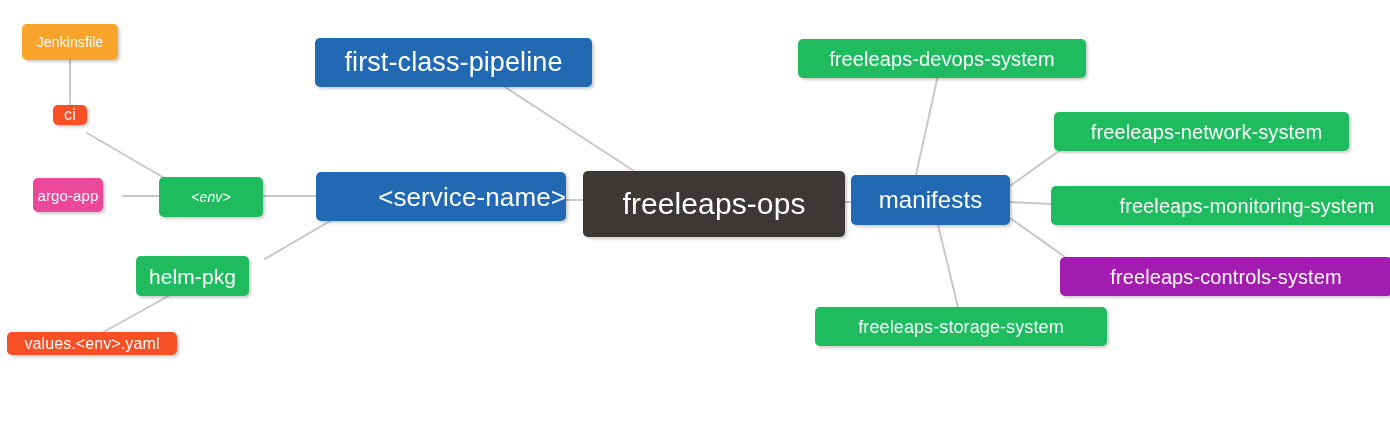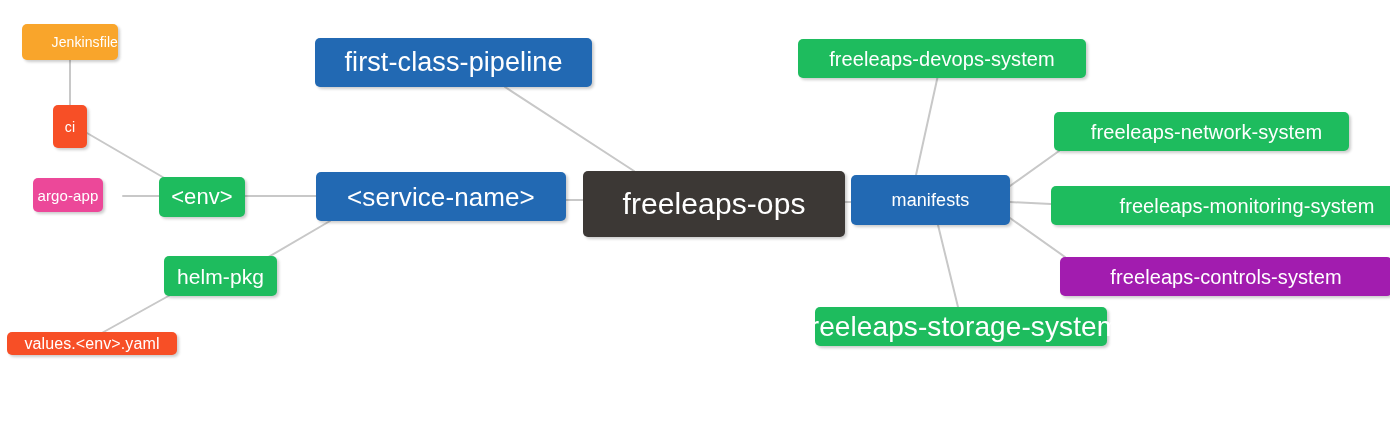--- a/index.html
+++ b/index.html
@@ -58,59 +58,59 @@
       <line x1="505" y1="87" x2="634" y2="171" stroke="#c8c8c8" stroke-width="2" stroke-linecap="round"></line>
       <line x1="566" y1="200" x2="583" y2="200" stroke="#c8c8c8" stroke-width="2" stroke-linecap="round"></line>
       <line x1="845" y1="202" x2="851" y2="202" stroke="#c8c8c8" stroke-width="2" stroke-linecap="round"></line>
       <line x1="940" y1="66" x2="916" y2="175" stroke="#c8c8c8" stroke-width="2" stroke-linecap="round"></line>
       <line x1="1010" y1="186" x2="1059" y2="151" stroke="#c8c8c8" stroke-width="2" stroke-linecap="round"></line>
       <line x1="1010" y1="202" x2="1051" y2="204" stroke="#c8c8c8" stroke-width="2" stroke-linecap="round"></line>
       <line x1="1010" y1="218" x2="1065" y2="257" stroke="#c8c8c8" stroke-width="2" stroke-linecap="round"></line>
       <line x1="938" y1="225" x2="958" y2="307" stroke="#c8c8c8" stroke-width="2" stroke-linecap="round"></line>
     </svg>
   <div id="nodes">
-      <div class="node" style="left: 22px; top: 24px; width: 96px; height: 36px; background: rgb(249, 165, 43); font-size: 14px; justify-content: flex-end;">
+      <div class="node" style="left: 22px; top: 24px; width: 96px; height: 36px; background: rgb(249, 165, 43); font-size: 14px;">
         <span>Jenkinsfile</span>
       </div>
-      <div class="node" style="left: 53px; top: 105px; width: 34px; height: 43px; background: rgb(247, 79, 38); font-size: 14px;">
+      <div class="node" style="left: 53px; top: 105px; width: 34px; height: 20px; background: rgb(247, 79, 38); font-size: 16px;">
         <span>ci</span>
       </div>
       <div class="node" style="left: 33px; top: 178px; width: 70px; height: 34px; background: #ec4899; font-size: 15px;">
         <span>argo-app</span>
       </div>
-      <div class="node" style="left: 159px; top: 177px; width: 86px; height: 40px; background: rgb(30, 188, 94); font-size: 22px;">
+      <div class="node" style="left: 159px; top: 177px; width: 104px; height: 40px; background: rgb(30, 188, 94); font-size: 14px; font-style: italic;">
         <span>&lt;env&gt;</span>
       </div>
-      <div class="node" style="left: 164px; top: 256px; width: 113px; height: 40px; background: rgb(30, 188, 94); font-size: 21px;">
+      <div class="node" style="left: 136px; top: 256px; width: 113px; height: 40px; background: rgb(30, 188, 94); font-size: 21px;">
         <span>helm-pkg</span>
       </div>
       <div class="node" style="left: 7px; top: 332px; width: 170px; height: 23px; background: rgb(247, 79, 38); font-size: 16px;">
         <span>values.&lt;env&gt;.yaml</span>
       </div>
       <div class="node" style="left: 315px; top: 38px; width: 277px; height: 49px; background: rgb(34, 105, 179); font-size: 27px;">
         <span>first-class-pipeline</span>
       </div>
-      <div class="node" style="left: 316px; top: 172px; width: 250px; height: 49px; background: rgb(34, 105, 179); font-size: 26px;">
+      <div class="node" style="left: 316px; top: 172px; width: 250px; height: 49px; background: rgb(34, 105, 179); font-size: 26px; justify-content: flex-end;">
         <span>&lt;service-name&gt;</span>
       </div>
       <div class="node" style="left: 583px; top: 171px; width: 262px; height: 66px; background: rgb(60, 56, 53); font-size: 30px;">
         <span>freeleaps-ops</span>
       </div>
-      <div class="node" style="left: 851px; top: 175px; width: 159px; height: 50px; background: rgb(34, 105, 179); font-size: 18px;">
+      <div class="node" style="left: 851px; top: 175px; width: 159px; height: 50px; background: rgb(34, 105, 179); font-size: 24px;">
         <span>manifests</span>
       </div>
       <div class="node" style="left: 798px; top: 27px; width: 288px; height: 39px; background: rgb(30, 188, 94); font-size: 20px; margin-top: 12px;">
         <span>freeleaps-devops-system</span>
       </div>
       <div class="node" style="left: 1054px; top: 112px; width: 295px; height: 39px; background: rgb(30, 188, 94); font-size: 20px; padding-left: 10px;">
         <span>freeleaps-network-system</span>
       </div>
       <div class="node" style="left: 1051px; top: 186px; width: 392px; height: 39px; background: rgb(30, 188, 94); font-size: 20px;">
         <span>freeleaps-monitoring-system</span>
       </div>
       <div class="node" style="left: 1060px; top: 257px; width: 332px; height: 39px; background: #a21caf; font-size: 20px;">
         <span>freeleaps-controls-system</span>
       </div>
-      <div class="node" style="left: 815px; top: 307px; width: 292px; height: 39px; background: rgb(30, 188, 94); font-size: 28px;">
+      <div class="node" style="left: 815px; top: 307px; width: 292px; height: 39px; background: rgb(30, 188, 94); font-size: 18px;">
         <span>freeleaps-storage-system</span>
       </div>
     </div>
 </div>
 
 </body></html>

